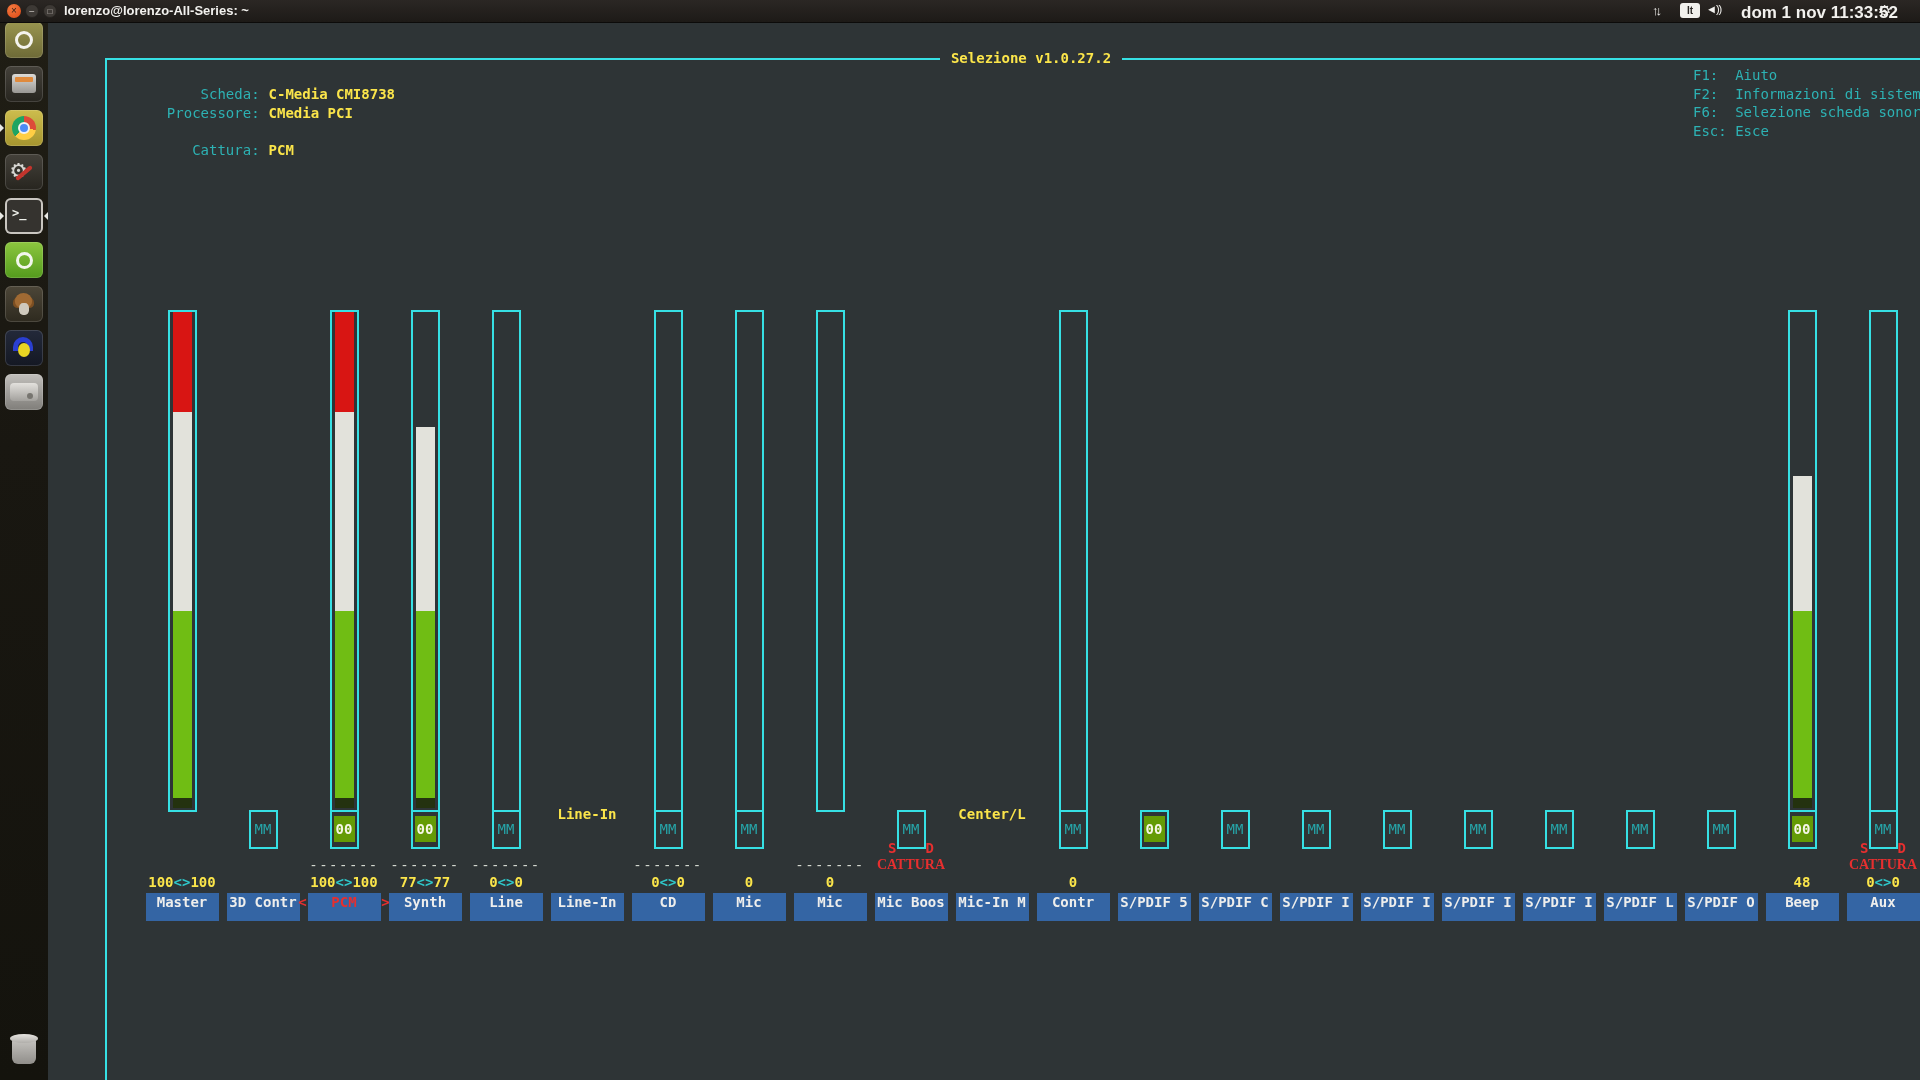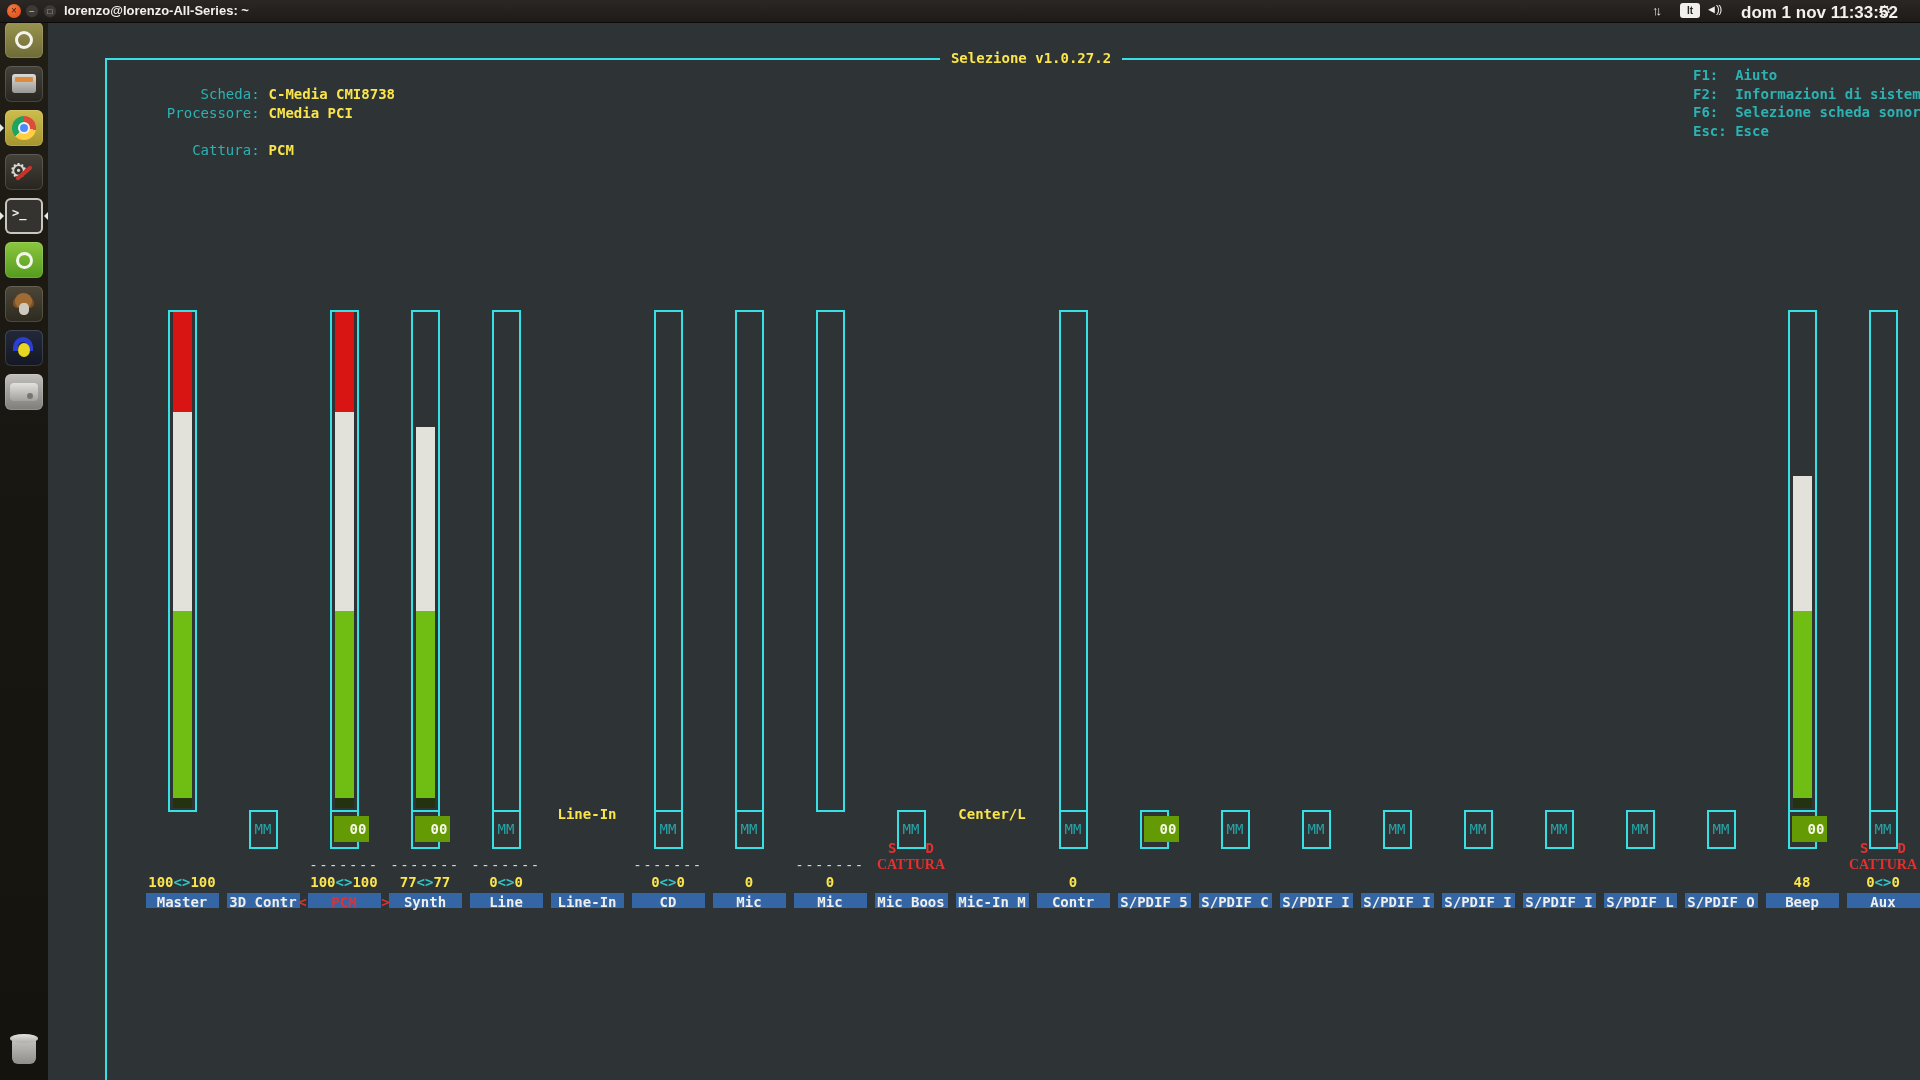--- a/index.html
+++ b/index.html
@@ -76,42 +76,42 @@
   
   .term{position:absolute;left:48px;top:22px;width:1872px;height:1058px;background:#2e3436;}
   .tborder{position:absolute;left:57px;top:36px;width:1847px;height:1020px;border:2px solid #36e0e4;z-index:1;}
   .mixtitle{position:absolute;left:892px;top:27px;width:182px;height:19px;background:#2e3436;z-index:2;
       color:#fbe54a;font-weight:bold;font-size:14px;text-align:center;line-height:19px;}
   .hline{position:absolute;left:66px;height:19px;line-height:19px;font-size:14px;white-space:pre;z-index:2;}
   .hlab{display:inline-block;width:95px;text-align:right;color:#2db2b4;}
   .hval{color:#fbe54a;font-weight:bold;margin-left:9px;}
   .hview{color:#2db2b4;margin-left:9px;}
   .hviewhl{color:#fbe54a;font-weight:bold;}
-  .helpline{position:absolute;left:1645px;height:19px;line-height:19px;font-size:14px;color:#2db2b4;white-space:pre;z-index:2;font-weight:bold;}
+  .helpline{position:absolute;left:1645px;height:19px;line-height:19px;font-size:14px;color:#2db2b4;white-space:pre;z-index:2;}
   .channel{position:absolute;top:0;width:81px;height:1080px;z-index:3;}
   .vbar{position:absolute;left:26px;top:288px;width:25px;height:498px;border:2px solid #36e0e4;}
   .seg{position:absolute;left:31px;width:19px;}
   .seg.red{background:#d81513;}
   .seg.white{background:#e2e2db;}
   .seg.green{background:#70bd14;}
   .seg.dark{background:#24320f;}
   .sbox{position:absolute;left:26px;top:788px;width:25px;height:35px;border:2px solid #36e0e4;
         font-size:14px;text-align:center;}
   .sbox .mm{display:block;line-height:35px;color:#26a4a8;}
   .sbox .onpatch{position:absolute;left:2px;top:4px;width:21px;height:26px;background:#649b05;
-        color:#f6f6e6;font-weight:bold;line-height:26px;text-align:center;padding-left:14px;}
+        color:#f6f6e6;font-weight:bold;line-height:26px;text-align:center;}
   .rowtxt{position:absolute;width:81px;text-align:center;font-size:14px;line-height:16px;}
   .enumv{top:784px;color:#fbe54a;font-weight:bold;}
   .dashrow{top:835px;color:#d3d7cf;letter-spacing:1.5px;}
   .capt{top:835px;color:#e62f2f;font-weight:bold;font-family:Liberation Serif, serif;}
   .sflag{position:absolute;top:818px;width:24px;font-size:14px;line-height:16px;color:#e62f2f;font-weight:bold;}
   .valrow{top:852px;font-weight:bold;}
   .valrow .num{color:#fbe54a;}
   .valrow .sep{color:#2fc6c8;}
-  .chlabel{position:absolute;left:4px;top:871px;width:73px;height:15px;background:#3465a4;color:#eeeeec;
+  .chlabel{position:absolute;left:4px;top:871px;width:73px;height:28px;background:#3465a4;color:#eeeeec;
       font-weight:bold;font-size:14px;text-align:center;line-height:19px;}
   .chlabel.sel{color:#e62f2f;}
   .selmark{position:absolute;top:871px;width:12px;height:19px;color:#e62f2f;font-weight:bold;
       font-size:14px;line-height:19px;text-align:center;}
 </style>
 </head>
 <body>
 
 <div class="screen">
 

